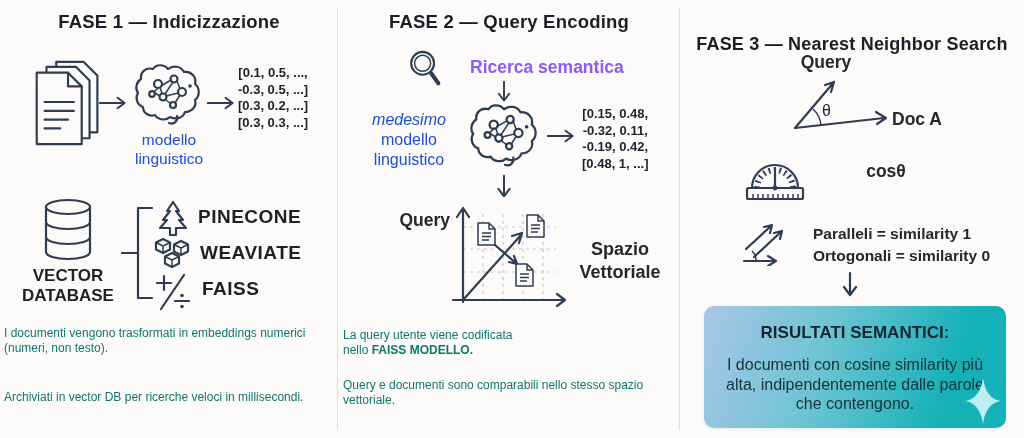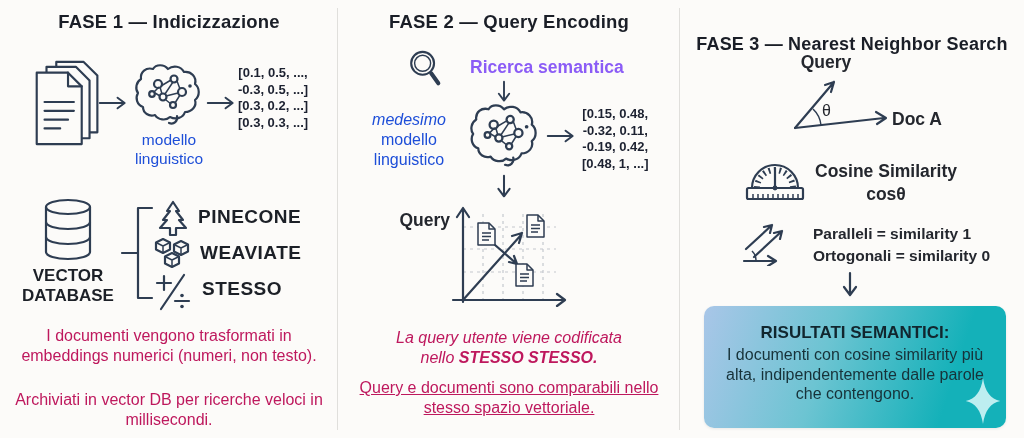--- a/index.html
+++ b/index.html
@@ -31,33 +31,33 @@
   }
   .icon .fillbg { fill: #fcfbf9; }
   .icon .dot { fill: #2e3d52; stroke: none; }
   .icon .grid { stroke: #c4c8ce; stroke-width: 1.2; stroke-dasharray: 3 4; stroke-linecap: butt; }
   .icon .ticks { stroke-dasharray: 1.8 3.6; stroke-width: 6; stroke-linecap: butt; }
   .icon .thin { stroke-width: 1.5; stroke-linecap: butt; }
   .icon .thick { stroke-width: 4.2; }
   .icon text { stroke: none; fill: #24272e; font-family: "Liberation Sans", sans-serif; }
 
   .vec { font-size: 13px; line-height: 1.27; font-weight: 700; color: #1c2130; white-space: nowrap; text-align: center; }
-  .cap { text-align: center; font-size: 16px; line-height: 1.24; color: #be185d; }
+  .cap { text-align: left; font-size: 12px; line-height: 1.24; color: #0f766e; }
   .semib { font-weight: 600; }
   .lbl-small { font-size: 15.5px; line-height: 1.25; text-align: center; color: #1d4ed8; }
   .dbopt { font-size: 19px; font-weight: 700; letter-spacing: .5px; color: #1c2027; white-space: nowrap; }
 
   .result-box {
     position: absolute; left: 24px; top: 306px; width: 302px; height: 122px;
     border-radius: 10px; padding: 17px 12px 10px 12px; text-align: center;
     background: linear-gradient(108deg, #a9c6e8 0%, #6cc4d2 40%, #14b1b9 80%);
     box-shadow: 0 1px 3px rgba(0,0,0,.08);
   }
   .result-title { font-size: 17px; font-weight: 700; color: #11262e; }
-  .result-body { margin-top: 2px; font-size: 16px; line-height: 1.22; color: #173239; width: 278px; margin-left: auto; margin-right: auto; }
+  .result-body { margin-top: 12px; font-size: 16px; line-height: 1.22; color: #173239; width: 278px; margin-left: auto; margin-right: auto; }
   .sparkle { position: absolute; right: 2px; bottom: 2px; }
 </style>
 </head>
 <body>
 
 <div class="stage">
 
   <div class="col col1">
     <div class="phase-title">FASE 1 — Indicizzazione</div>
 
@@ -130,21 +130,21 @@
     </svg>
     <div class="abs dbopt" style="left:200px; top:242px;">WEAVIATE</div>
 
     <svg class="abs icon" style="left:154px; top:272px;" width="38" height="40" viewBox="0 0 38 40">
       <path d="M10,4 V18 M3,11 H17"></path>
       <path d="M30,3 L7,37"></path>
       <path d="M21,29 H35"></path>
       <circle class="dot" cx="28" cy="23.5" r="1.8"></circle>
         <circle class="dot" cx="28" cy="34.5" r="1.8"></circle>
     </svg>
-    <div class="abs dbopt" style="left:202px; top:278px;">STESSO</div>
+    <div class="abs dbopt" style="left:202px; top:278px;">FAISS</div>
 
     <div class="abs cap" style="left:4px; top:326px; width:330px;">I documenti vengono trasformati in embeddings numerici (numeri, non testo).</div>
     <div class="abs cap" style="left:4px; top:390px; width:330px;">Archiviati in vector DB per ricerche veloci in millisecondi.</div>
   </div>
 
   <div class="divider div1"></div>
 
   <div class="col col2">
     <div class="phase-title">FASE 2 — Query Encoding</div>
 
@@ -208,26 +208,30 @@
       <g transform="translate(79,13)">
         <path class="fillbg thin" d="M0,0 H11 L17,6 V22 H0 Z"></path>
           <path class="thin" d="M11,0 V6 H17 M4,10 H13 M4,13.5 H13 M4,17 H11"></path>
       </g>
       <g transform="translate(68,62)">
         <path class="fillbg thin" d="M0,0 H11 L17,6 V22 H0 Z"></path>
           <path class="thin" d="M11,0 V6 H17 M4,10 H13 M4,13.5 H13 M4,17 H11"></path>
       </g>
     </svg>
 
-
-    <div class="abs cap" style="left:5px; top:328px; width:332px;font-style:italic;">
+    <div class="abs semib" style="left:226px; top:238px; width:112px; text-align:center; font-size:18px; line-height:1.25;">
+      <div>Spazio</div>
+      <div>Vettoriale</div>
+    </div>
+
+    <div class="abs cap" style="left:5px; top:328px; width:332px;">
       <span>La query utente viene codificata</span><br>
-      <span>nello </span><strong>STESSO STESSO.</strong>
-    </div>
-    <div class="abs cap" style="left:5px; top:378px; width:332px;text-decoration:underline;">Query e documenti sono comparabili nello stesso spazio vettoriale.</div>
+      <span>nello </span><strong>FAISS MODELLO.</strong>
+    </div>
+    <div class="abs cap" style="left:5px; top:378px; width:332px;">Query e documenti sono comparabili nello stesso spazio vettoriale.</div>
   </div>
 
   <div class="divider div2"></div>
 
   <div class="col col3">
     <div class="phase-title">FASE 3 — Nearest Neighbor Search</div>
 
     <div class="abs semib" style="left:106px; top:52px; width:80px; text-align:center; font-size:17.5px;">Query</div>
 
     <svg class="abs icon" style="left:100px; top:70px;" width="180" height="68" viewBox="0 0 180 68">
@@ -240,21 +244,20 @@
 
     <svg class="abs icon" style="left:64px; top:152px;" width="62" height="50" viewBox="0 0 62 50">
       <rect x="3" y="36" width="56" height="11" rx="1.5"></rect>
       <path d="M8,36 A23,23 0 0 1 54,36"></path>
       <path class="ticks" d="M13,36 A18,18 0 0 1 49,36"></path>
       <path d="M31,36 L31,16"></path>
       <circle class="dot" cx="31" cy="36" r="2.4"></circle>
       <path class="thin" d="M9,42 v4 M14,42 v4 M19,42 v4 M24,42 v4 M29,42 v4 M34,42 v4 M39,42 v4 M44,42 v4 M49,42 v4 M54,42 v4"></path>
     </svg>
     <div class="abs semib" style="left:130px; top:160px; width:152px; text-align:center; font-size:17.5px; line-height:1.3;">
-      <div>Cosine Similarity</div>
       <div>cosθ</div>
     </div>
 
     <svg class="abs icon" style="left:60px; top:218px;" width="58" height="48" viewBox="0 0 58 46">
       <path d="M6,30 L32,6 M32,6 L24,8 M32,6 L30,14"></path>
       <path d="M14,38 L42,12 M42,12 L34,14 M42,12 L40,20"></path>
       <path d="M4,42 H34 M28,37 L36,42 L28,47"></path>
       <path class="thin" d="M16,42 A13,13 0 0 0 12,32"></path>
     </svg>
     <div class="abs semib" style="left:133px; top:225px; font-size:15.5px; white-space:nowrap;">Paralleli = similarity 1</div>

